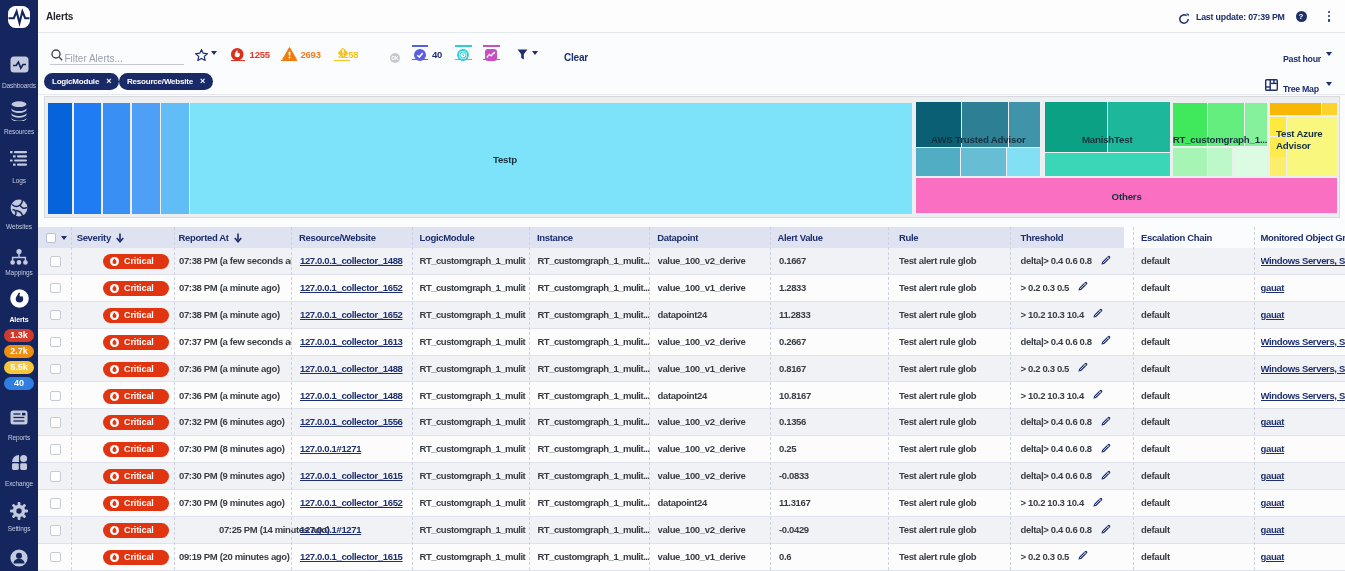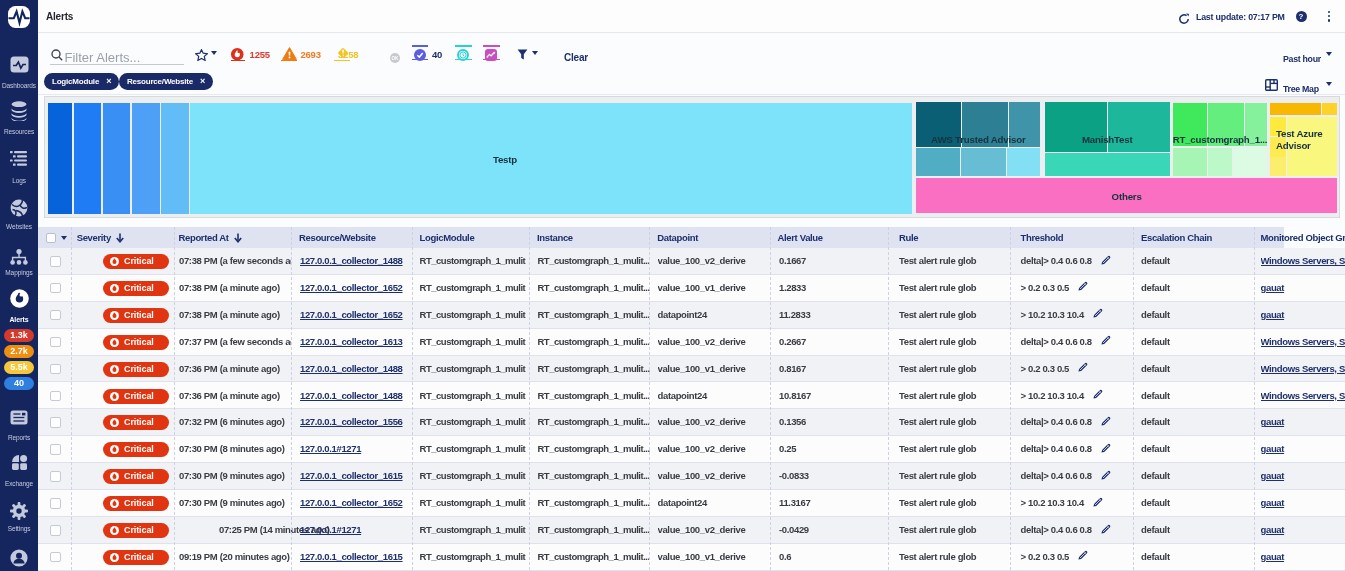--- a/index.html
+++ b/index.html
@@ -14,21 +14,21 @@
 #topbar { position:absolute; left:38px; top:0; width:1307px; height:33px; background:#fdfdfe; border-bottom:1px solid #e6e7ec; }
 #toolbar { position:absolute; left:38px; top:34px; width:1307px; height:61px; background:#fbfcfd; border-bottom:1px solid #e7e9f0; }
 .nvtxt { color:#1d2f6d; font-weight:bold; }
 .sevnum { position:absolute; top:14.8px; font-size:9.5px; font-weight:bold; letter-spacing:-0.2px; }
 .ovl { position:absolute; height:1.6px; }
 .chip { position:absolute; top:38.5px; height:17px; background:#1a2a66; border-radius:9px; color:#fff; font-size:8px; font-weight:bold; line-height:17px; padding:0 8px; letter-spacing:-0.2px; }
 .chip .x { font-weight:bold; font-size:9px; margin-left:5px; letter-spacing:0; }
 #tmap { position:absolute; left:44px; top:96px; width:1296px; height:122px; background:#edeef0; border:1px solid #d7d9dd; }
 .blk { position:absolute; }
 .blklab { position:absolute; font-size:9.7px; font-weight:bold; letter-spacing:-0.2px; color:#16323e; text-align:center; transform:translate(-50%,-50%); white-space:nowrap; z-index:3; }
-#thead { position:absolute; left:38px; top:227px; width:1246px; height:21px; background:#dfe3f1; }
+#thead { position:absolute; left:38px; top:227px; width:1086px; height:21px; background:#dfe3f1; }
 .hcell { position:absolute; top:0; height:21px; line-height:21px; font-size:9.5px; font-weight:bold; letter-spacing:-0.35px; color:#1d2f6d; white-space:nowrap; }
 .row { position:absolute; left:38px; width:1307px; height:26.9px; border-bottom:1px solid #dfe2ec; }
 .cell { position:absolute; top:0; height:26px; line-height:26px; font-size:9.5px; font-weight:bold; letter-spacing:-0.35px; color:#393c43; white-space:nowrap; overflow:hidden; }
 .lnk { color:#1d2f6d; font-weight:bold; text-decoration:underline; }
 .vline { position:absolute; top:227px; width:0; border-left:1px dashed #ccd2e2; height:343px; z-index:2; }
 .pill { position:absolute; left:65px; top:6px; width:66px; height:15px; background:#e13511; border-radius:7.5px; }
 .pill .pt { position:absolute; left:21px; top:0; font-size:9px; font-weight:bold; color:#fff; line-height:15px; letter-spacing:-0.1px; }
 .cbx { position:absolute; left:12px; top:8px; width:10.5px; height:10.5px; border:1.4px solid #c6cad6; border-radius:2px; background:#fefefe; }
 .caret { display:block; width:0; height:0; border-left:3.8px solid transparent; border-right:3.8px solid transparent; border-top:4.6px solid #1d2f6d; }
 </style>
@@ -136,34 +136,34 @@
         <circle cx="9" cy="6.7" r="3" fill="#15255e"></circle>
         <path d="M3.4,14.6 a5.6,5.2 0 0 1 11.2,0 z" fill="#15255e"></path>
       </svg></div>
 </div>
 <div id="topbar">
 <div class="abs" style="left:8px; top:10.5px; font-size:10px; letter-spacing:-0.2px; font-weight:bold; color:#26282e;">Alerts</div>
 <div class="abs" style="left:1140px; top:10.5px;"><svg width="12" height="12" viewBox="0 0 12 12" style="">
         <path d="M10.2,6 a4.2,4.2 0 1 1 -1.6,-3.3" fill="none" stroke="#1d2f6d" stroke-width="1.5"></path>
         <path d="M8.3,0.3 l2.7,0.6 -0.6,2.7 z" fill="#1d2f6d"></path>
       </svg></div>
-<div class="abs nvtxt" style="left:1158px; top:12px; font-size:8.8px; letter-spacing:-0.2px;">Last update: 07:17 PM</div>
+<div class="abs nvtxt" style="left:1158px; top:12px; font-size:8.8px; letter-spacing:-0.2px;">Last update: 07:39 PM</div>
 <div class="abs" style="left:1257.5px; top:11px; width:11px; height:11px; border-radius:50%; background:#1d2f6d; color:#fff; font-size:8px; font-weight:bold; text-align:center; line-height:11.5px;">?</div>
 <div class="abs" style="left:1290px; top:11px; width:3px;">
   <div style="width:2.4px;height:2.4px;border-radius:50%;background:#1d2f6d;margin-bottom:1.7px;"></div>
   <div style="width:2.4px;height:2.4px;border-radius:50%;background:#1d2f6d;margin-bottom:1.7px;"></div>
   <div style="width:2.4px;height:2.4px;border-radius:50%;background:#1d2f6d;"></div>
 </div>
 </div>
 <div id="toolbar">
 <div class="abs" style="left:13px; top:13px;"><svg width="12" height="12" viewBox="0 0 12 12" style="">
         <circle cx="5" cy="5" r="4" fill="none" stroke="#43464d" stroke-width="1.4"></circle>
         <path d="M8,8 L11.2,11.2" stroke="#43464d" stroke-width="1.4"></path>
       </svg></div>
-<div class="abs" style="left:26.5px; top:13.5px;"><span style="font-size:13px; color:#9aa0ab;">Filter Alerts...</span></div>
+<div class="abs" style="left:26.5px; top:13.5px;"><span style="font-size:10px; color:#9aa0ab;">Filter Alerts...</span></div>
 <div class="ovl" style="left:12px; top:29.799999999999997px; width:134px; background:#c6c8d0; height:1px;"></div>
 <div class="abs" style="left:157px; top:13px;"><svg width="13" height="12" viewBox="0 0 13 12" style="">
         <path d="M6.5,0.7 L8.2,4.2 L12.3,4.7 L9.3,7.4 L10.1,11.4 L6.5,9.4 L2.9,11.4 L3.7,7.4 L0.7,4.7 L4.8,4.2 Z" fill="none" stroke="#1d2f6d" stroke-width="1.2"></path>
       </svg></div>
 <div class="abs" style="left:173px; top:16.5px;">
       <span class="caret"></span>
     </div>
 <div class="abs" style="left:193.3px; top:12.5px;"><svg width="12.5" height="12.5" viewBox="0 0 12.5 12.5" style="">
         <circle cx="6.25" cy="6.25" r="6.25" fill="#de2f1d"></circle>
         <path d="M6.45,2.4 C7,3.7 8.9,4.5 8.9,6.6 A2.6,2.6 0 0 1 3.7,6.6 C3.7,5 5.3,4.2 5.6,2.6 Z" fill="#fff"></path>

